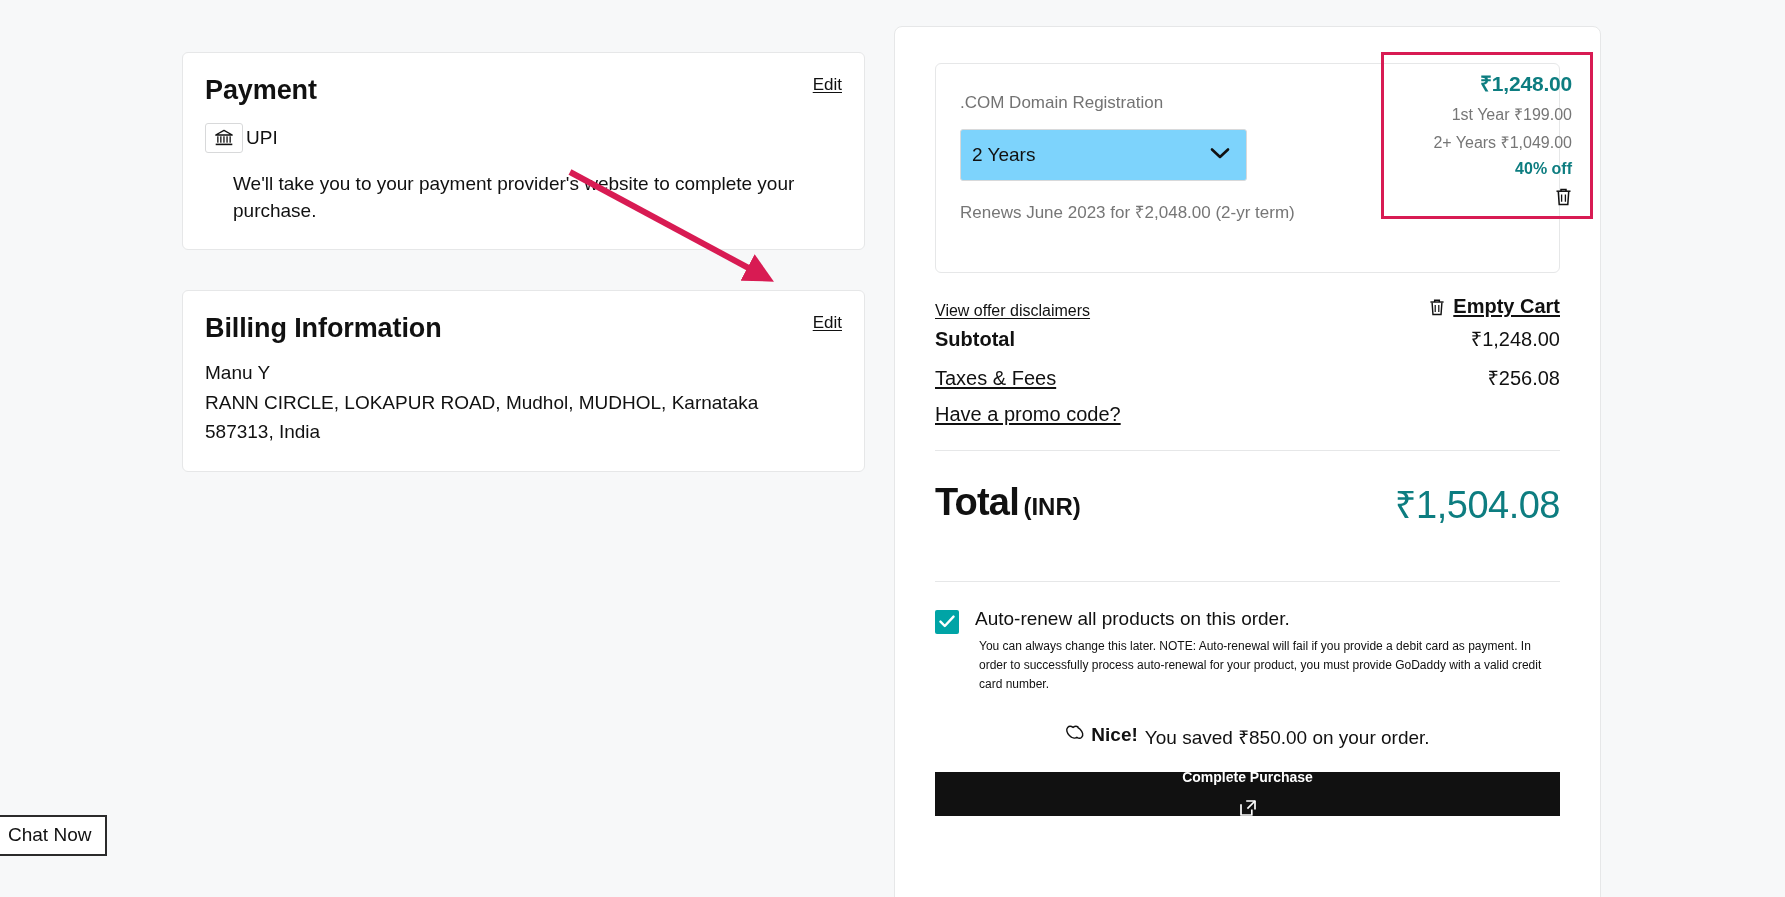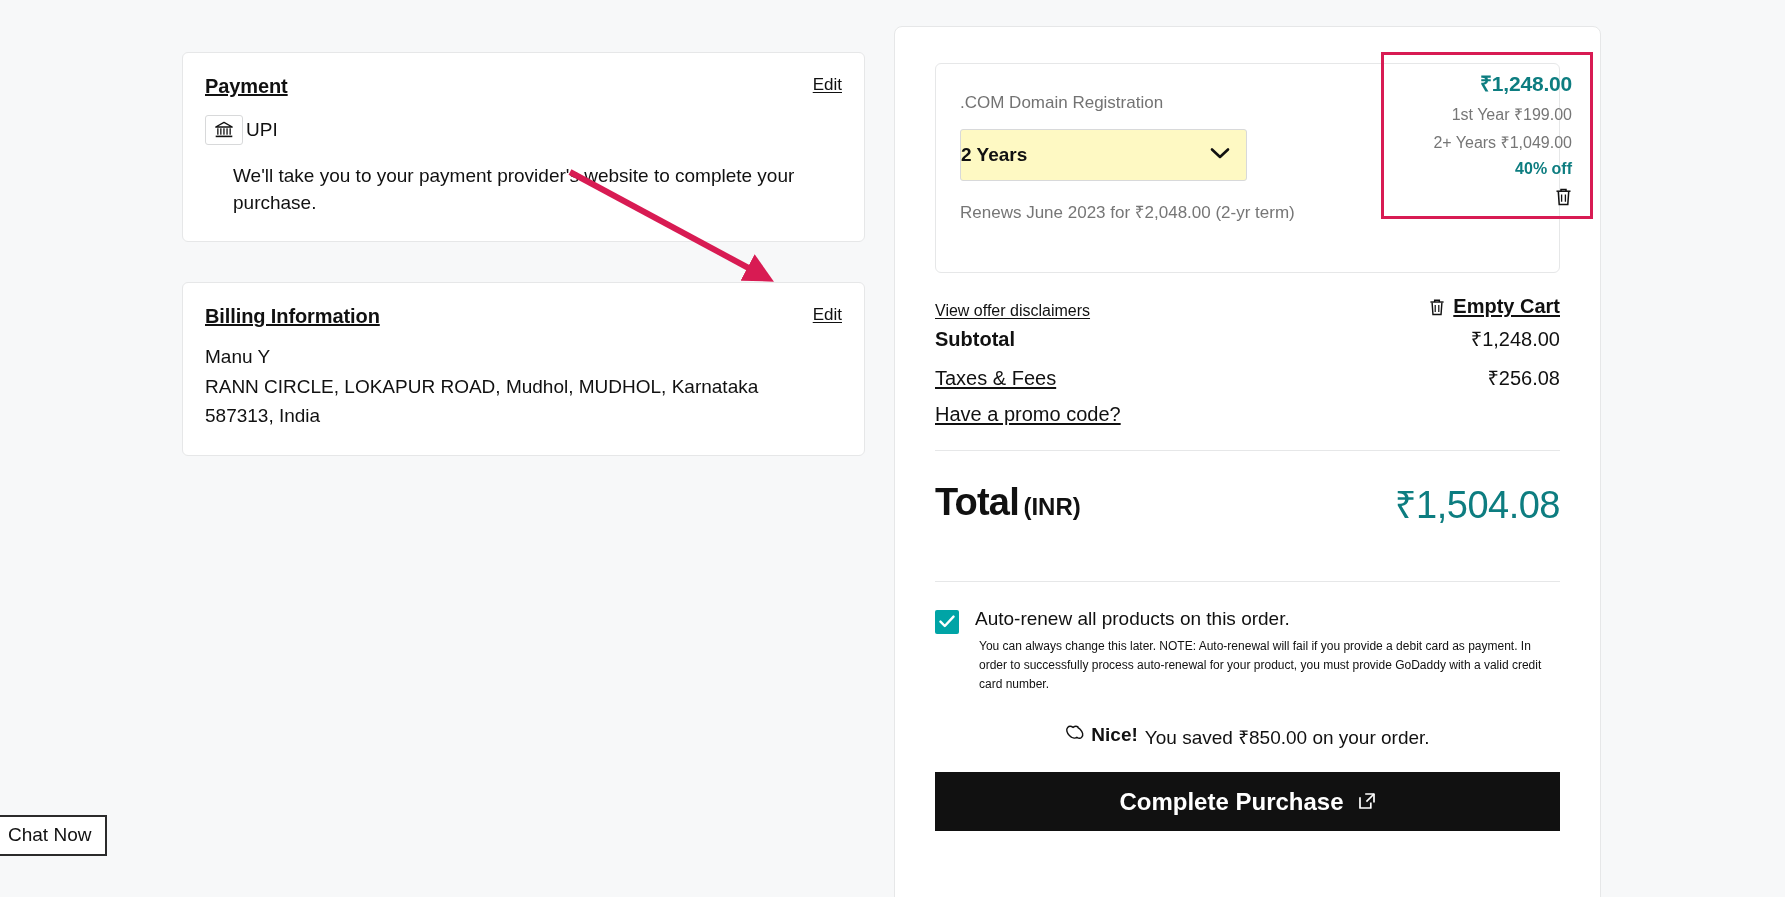--- a/index.html
+++ b/index.html
@@ -41,25 +41,24 @@
 
   .panel + .panel { margin-top: 40px; }
 
   .panel-head {
     display: flex;
     justify-content: space-between;
     align-items: flex-start;
   }
 
   .panel-title {
-    font-size: 20px;
+    font-size: 27px;
     font-weight: bold;
     letter-spacing: -0.1px;
     color: #111;
-    text-decoration: underline;
   }
 
   .edit-link {
     font-size: 17px;
     color: #111;
     text-decoration: underline;
     text-underline-offset: 2px;
     cursor: pointer;
     white-space: nowrap;
   }
@@ -157,27 +156,26 @@
     color: #737373;
     margin-top: 5px;
   }
 
   .term-select {
     margin-top: 16px;
     width: 287px;
     height: 52px;
     border: 1px solid #d8d9da;
     border-radius: 3px;
-    background: #fef9c3;
+    background: #7dd3fc;
     display: flex;
     align-items: center;
     justify-content: space-between;
-    padding: 0 16px 0 0;
-    cursor: pointer;
-    font-weight: bold;
+    padding: 0 16px 0 11px;
+    cursor: pointer;
   }
 
   .term-select-value { font-size: 19px; color: #111; }
 
   .renew-note {
     margin-top: 19px;
     font-size: 17px;
     color: #767676;
   }
 
@@ -359,33 +357,34 @@
     gap: 7px;
     margin-top: 30px;
     font-size: 19px;
     color: #111;
   }
 
   .savings-nice { font-weight: bold; }
 
   .purchase-btn {
     margin-top: 22px;
-    height: 59px;
+    height: 44px;
     background: #111111;
     color: #ffffff;
     display: flex;
     align-items: center;
     justify-content: center;
     gap: 14px;
-    font-size: 24px;
+    font-size: 14px;
     font-weight: bold;
     cursor: pointer;
     border: none;
     width: 100%;
     font-family: "Liberation Sans", sans-serif;
+    flex-direction: column;
   }
 
   
   .chat-widget {
     position: absolute;
     left: -8px;
     bottom: 41px;
     background: #ffffff;
     border: 2px solid #2b2b2b;
     padding: 7px 14px 8px 14px;

